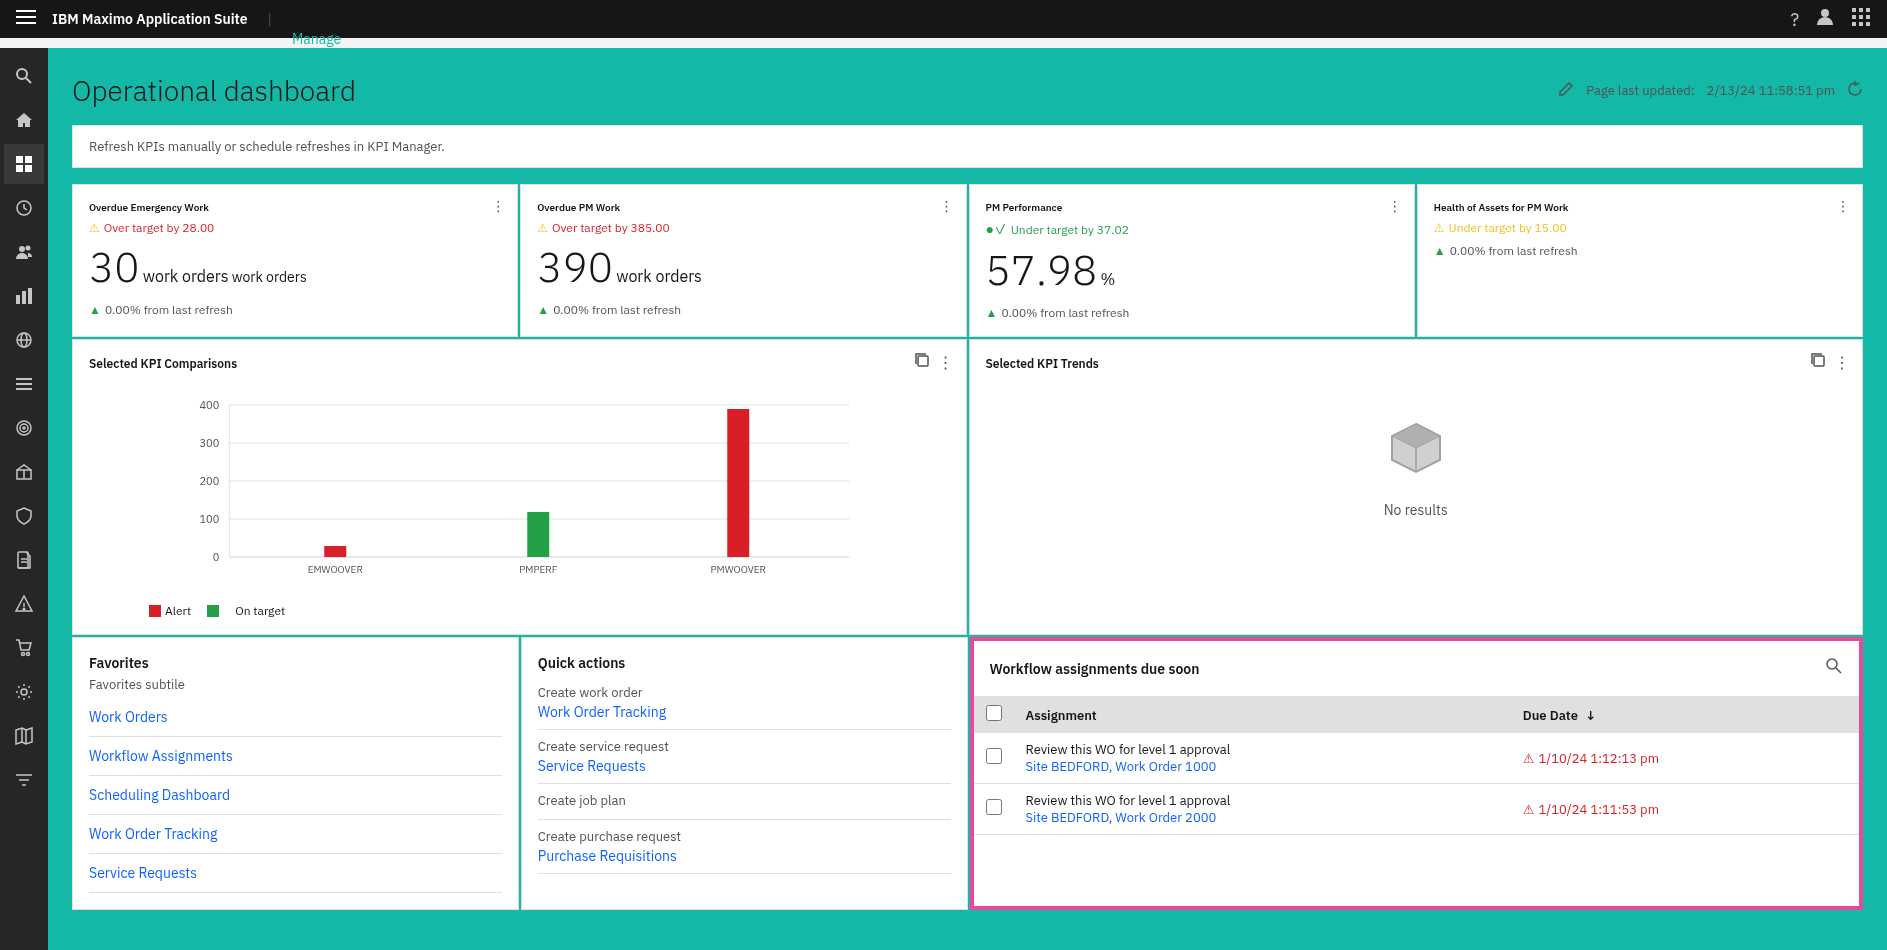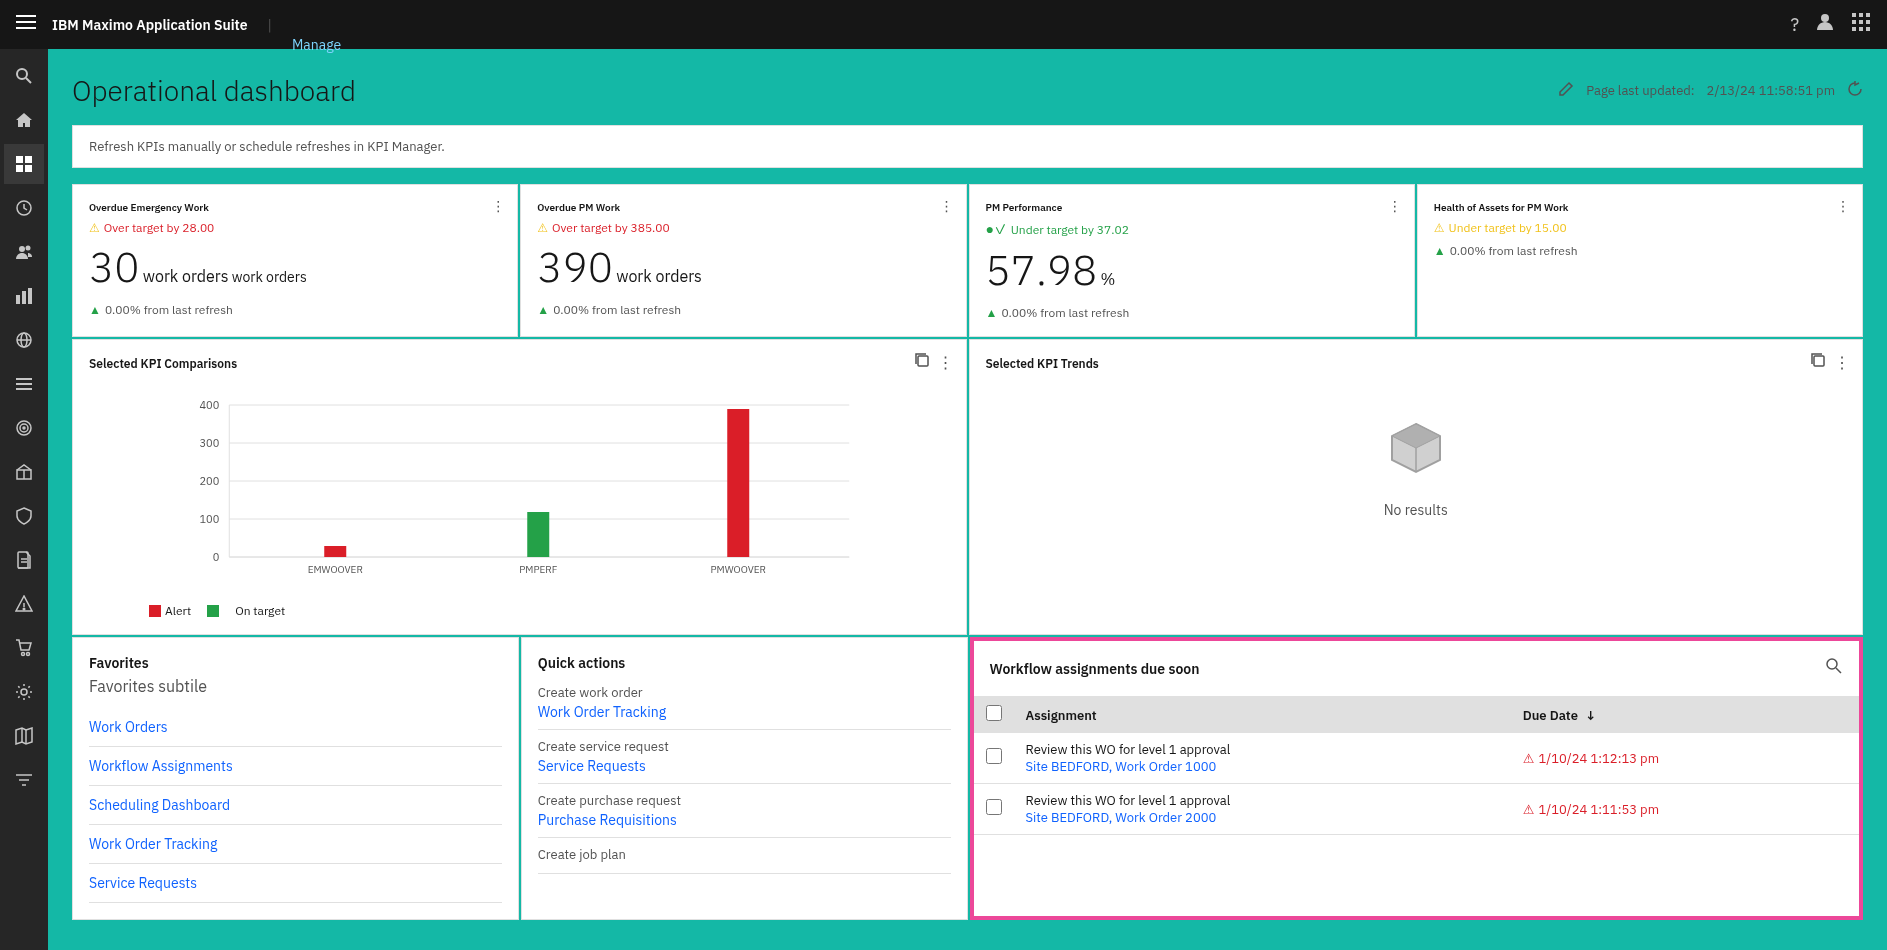--- a/index.html
+++ b/index.html
@@ -2,33 +2,33 @@
 <html><head>
   <meta charset="utf-8">
   <style>
     * { box-sizing: border-box; margin: 0; padding: 0; }
     body { font-family: 'IBM Plex Sans', Arial, sans-serif; font-size: 14px; background: #f4f4f4; color: #161616; }
 
     
     .top-nav {
       background: #161616;
       color: #fff;
-      height: 49px;
+      height: 38px;
       display: flex;
       align-items: center;
       padding: 0 16px;
       gap: 16px;
       position: fixed;
       top: 0; left: 0; right: 0;
       z-index: 100;
     }
     .top-nav-menu-icon { font-size: 20px; cursor: pointer; }
     .top-nav-title { font-size: 14px; font-weight: 600; color: #fff; }
     .top-nav-divider { color: #525252; margin: 0 4px; }
-    .top-nav-subtitle { font-size: 14px; color: #7dd3fc; margin-top: 40px; }
+    .top-nav-subtitle { font-size: 14px; color: #14b8a6; margin-top: 40px; }
     .top-nav-spacer { flex: 1; }
     .top-nav-icons { display: flex; gap: 16px; align-items: center; }
     .top-nav-icon { color: #c6c6c6; font-size: 18px; cursor: pointer; }
 
     
     .left-sidebar {
       position: fixed;
       top: 48px; left: 0; bottom: 0;
       width: 48px;
       background: #262626;
@@ -124,21 +124,21 @@
     
     .no-results { display: flex; flex-direction: column; align-items: center; justify-content: center; height: 160px; color: #525252; }
     .no-results-icon { font-size: 48px; margin-bottom: 8px; color: #a8a8a8; }
     .no-results-text { font-size: 14px; }
     .bottom-card {
       background: #fff;
       border: 1px solid #e0e0e0;
       padding: 16px;
     }
     .bottom-card-title { font-size: 14px; font-weight: 600; margin-bottom: 4px; }
-    .bottom-card-subtitle { font-size: 16px; color: #525252; margin-bottom: 12px; }
+    .bottom-card-subtitle { font-size: 13px; color: #525252; margin-bottom: 5px; }
 
     
     .favorites-list { list-style: none; }
     .favorites-list li { border-bottom: 1px solid #e0e0e0; padding: 10px 0; }
     .favorites-list li a { color: #0f62fe; text-decoration: none; font-size: 14px; }
 
     
     .quick-actions-list { list-style: none; }
     .quick-action-item { border-bottom: 1px solid #e0e0e0; padding: 8px 0; }
     .quick-action-label { font-size: 13px; color: #525252; margin-bottom: 2px; }
@@ -543,25 +543,25 @@
       <ul class="quick-actions-list">
         <li class="quick-action-item">
           <div class="quick-action-label">Create work order</div>
           <a class="quick-action-link" href="#">Work Order Tracking</a>
         </li>
         <li class="quick-action-item">
           <div class="quick-action-label">Create service request</div>
           <a class="quick-action-link" href="#">Service Requests</a>
         </li>
         <li class="quick-action-item">
+          <div class="quick-action-label">Create job plan</div>
+        </li>
+        <li class="quick-action-item">
           <div class="quick-action-label">Create purchase request</div>
           <a class="quick-action-link" href="#">Purchase Requisitions</a>
-        </li>
-        <li class="quick-action-item">
-          <div class="quick-action-label">Create job plan</div>
         </li>
       </ul>
     </div>
 
     <div class="workflow-card">
       <div class="workflow-header">
         <span class="workflow-header-title">Workflow assignments due soon</span>
         <span class="workflow-search-icon">
           <svg width="18" height="18" viewBox="0 0 18 18" fill="none" stroke="#525252" stroke-width="1.5">
               <circle cx="7" cy="7" r="5"></circle>

